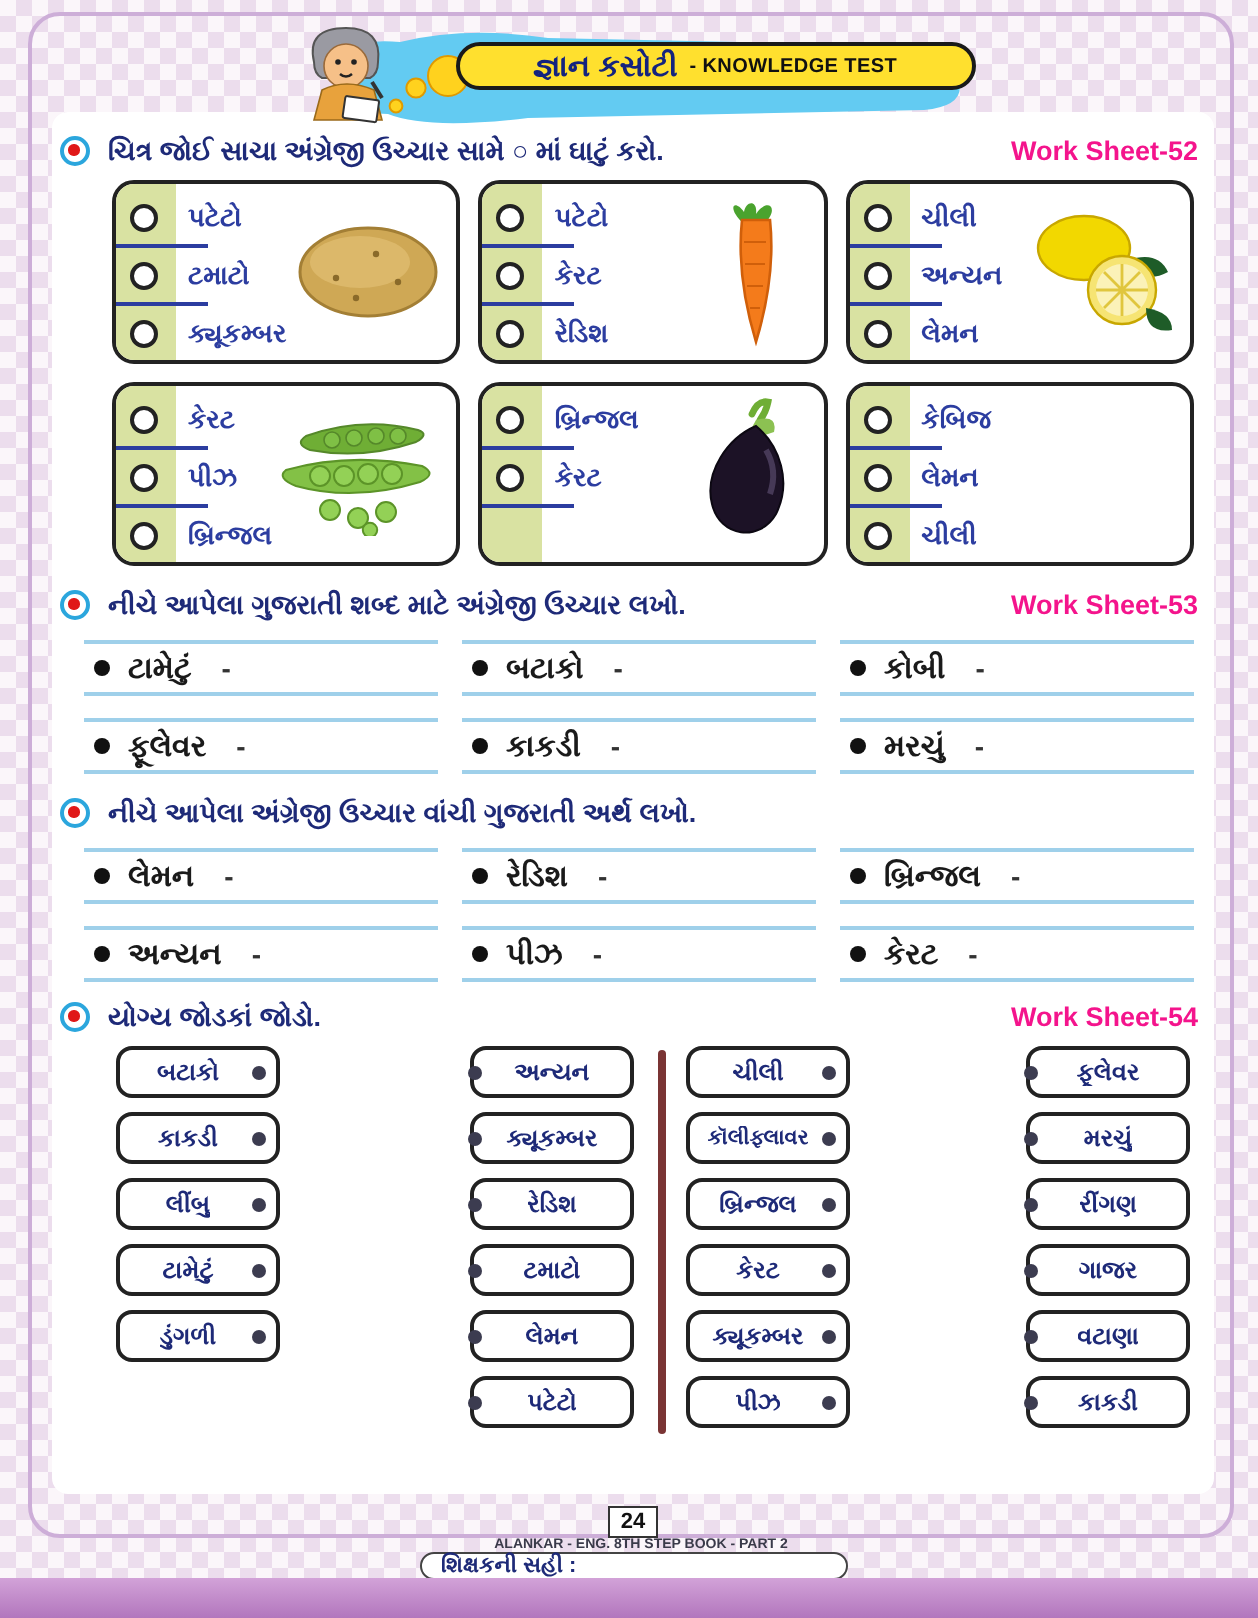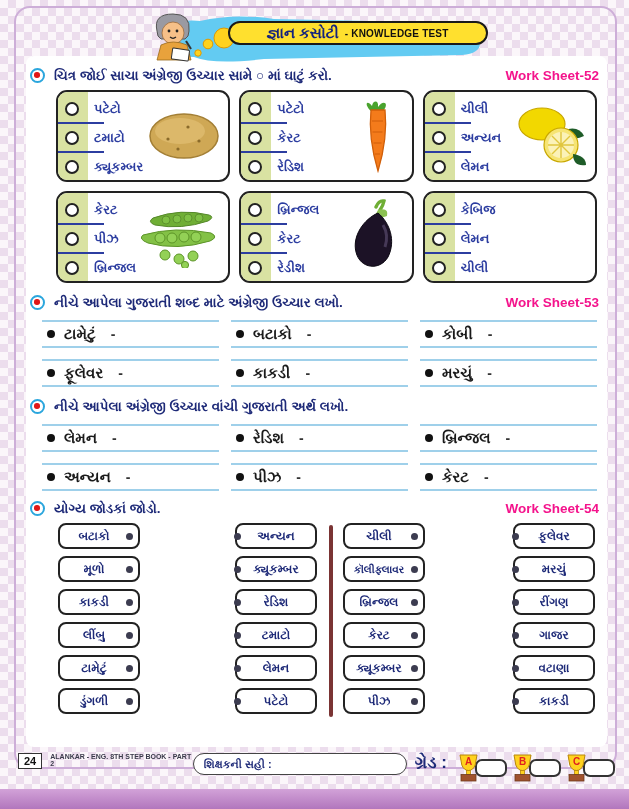--- a/index.html
+++ b/index.html
@@ -68,21 +68,21 @@
   .m-label{font-size:12px; font-weight:bold; color:#1e2a78; white-space:nowrap; max-width:72px; overflow:hidden;}
   .m-dot{position:absolute; top:50%; margin-top:-3.5px; width:7px; height:7px; border-radius:50%; background:#3c3c50;}
   .dot-right .m-dot{right:5px;}
   .dot-right .m-label{margin-right:10px;}
   .dot-left .m-dot{left:-3.5px;}
   .match-divider{position:absolute; left:299px; top:2px; width:3.5px; height:192px;
     background:#7a3434; border-radius:2px;}
 
   
   .footer{position:absolute; left:18px; right:14px; bottom:26px; height:30px;
-    display:flex; align-items:flex-start; z-index:2;}
+    display:flex; align-items:center; z-index:2;flex-direction:column;}
   .page-num{border:1.8px solid #333; background:#fff; font-weight:bold; font-size:11px;
     color:#111; padding:1px 5px;}
   .book-title{margin-left:8px; font-size:7px; font-weight:bold; color:#3a3a4a; flex:1;}
   .sign-pill{width:214px; height:22px; border:1.8px solid #444; border-radius:12px; background:#fff;
     display:flex; align-items:center; padding-left:10px;}
   .sign-label{font-size:11px; font-weight:bold; color:#1e2a78; white-space:nowrap;}
   .sign-space{flex:1; height:100%;}
   .grade-label{margin:0 6px 0 8px; font-size:17px; font-weight:bold; color:#1e2a78; white-space:nowrap;}
   .trophy-unit{position:relative; width:50px; height:30px; margin-left:4px;}
   .grade-box{position:absolute; right:0; top:6px; width:32px; height:18px;
@@ -262,24 +262,20 @@
           <div class="opt-row">
               <span class="radio"></span>
               <span class="opt-label">બ્રિન્જલ</span>
             </div>
           <div class="opt-sep"></div>
           <div class="opt-row">
               <span class="radio"></span>
               <span class="opt-label">કેરટ</span>
             </div>
           <div class="opt-sep"></div>
-          <div class="opt-row">
-              <span class="radio"></span>
-              <span class="opt-label">રેડીશ</span>
-            </div>
         </div>
         <svg class="veg" style="right:12px;" width="52" height="76" viewBox="0 0 52 76">
           <path d="M28 8 q3 -7 8 -6 q-1 5 -4 9" fill="none" stroke="#6fae35" stroke-width="3.4" stroke-linecap="round"></path>
           <path d="M30 11 q11 -3 9 6 l-15 5z" fill="#8cc152"></path>
           <path d="M30 14 C42 24 48 42 40 58 C32 72 12 70 8 53 C4 37 16 20 30 14z" fill="#1c1226" stroke="#0c0812" stroke-width="1"></path>
           <path d="M35 26 q6 10 2 22" stroke="#6a5a80" stroke-width="3" fill="none" opacity="0.55"></path>
         </svg>
       </div>
 
       <div class="opt-box">
@@ -399,24 +395,20 @@
           <span class="bullet-red"></span>
         </span>
       <span class="sec-text">યોગ્ય જોડકાં જોડો.</span>
       <span class="ws-label">Work Sheet-54</span>
     </div>
 
     <div class="match-area">
       <div class="mcol mcol1">
         <div class="match-box dot-right">
             <span class="m-label">બટાકો</span>
-            <span class="m-dot"></span>
-          </div>
-        <div class="match-box dot-right">
-            <span class="m-label">મૂળો</span>
             <span class="m-dot"></span>
           </div>
         <div class="match-box dot-right">
             <span class="m-label">કાકડી</span>
             <span class="m-dot"></span>
           </div>
         <div class="match-box dot-right">
             <span class="m-label">લીંબુ</span>
             <span class="m-dot"></span>
           </div>

